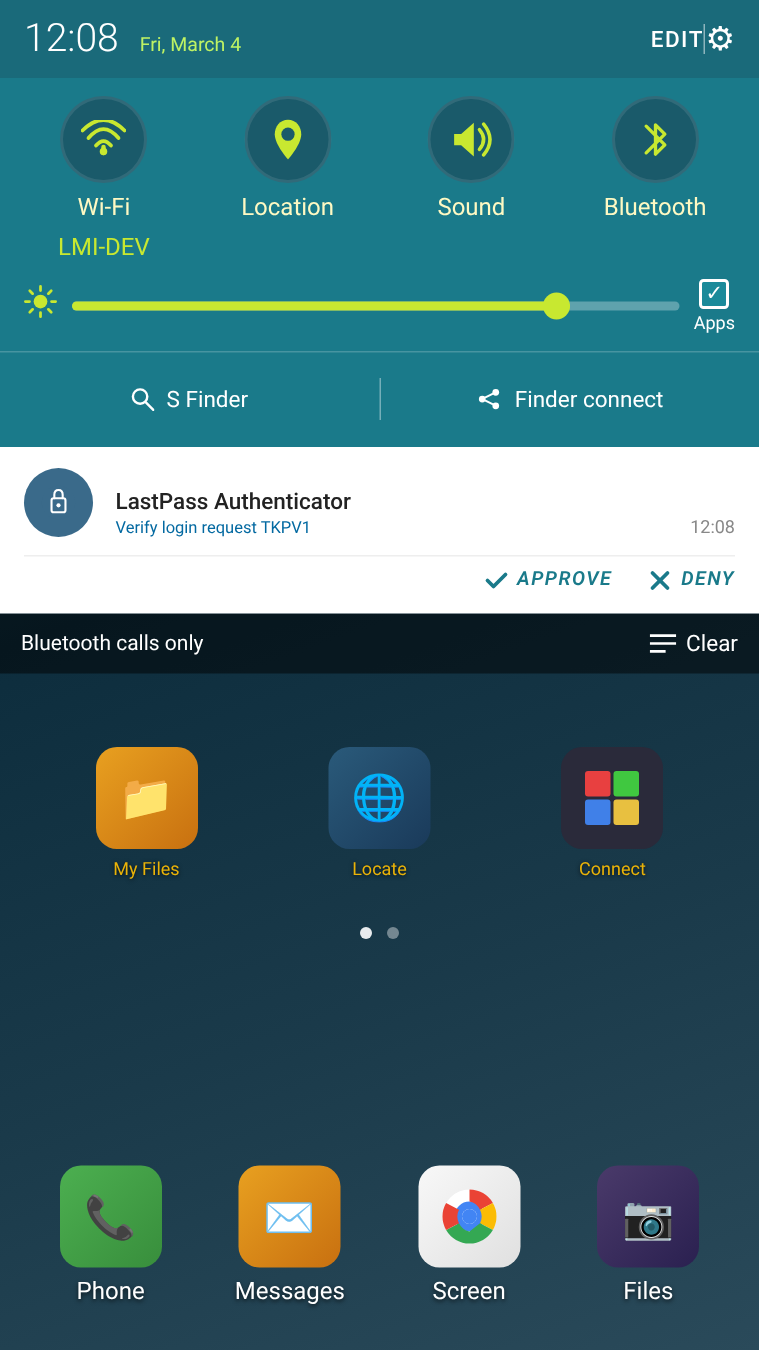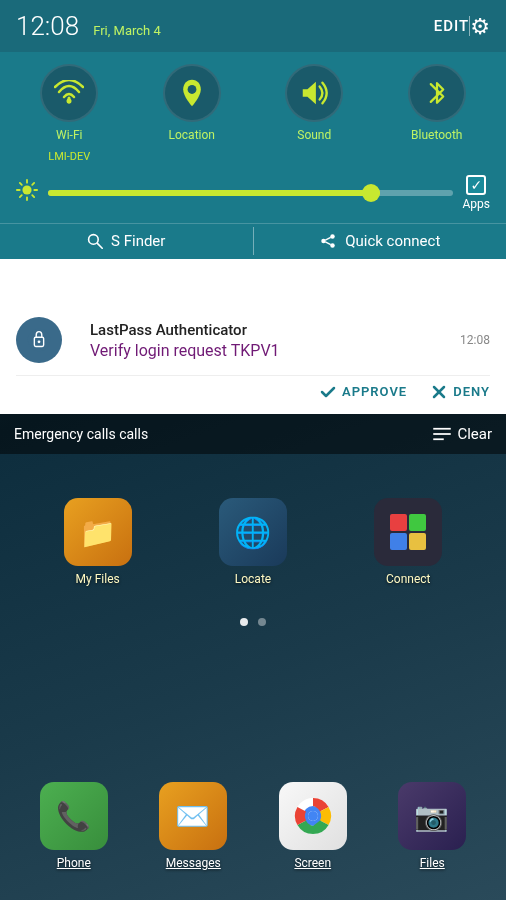--- a/index.html
+++ b/index.html
@@ -92,27 +92,27 @@
       justify-content: center;
       font-size: 26px;
       color: #c8e830;
       border: 2px solid rgba(255,255,255,0.1);
     }
     .quick-icon-circle.active {
       background: #1a5a6a;
       color: #c8e830;
     }
     .quick-icon-label {
-      font-size: 12px;
-      color: #bef264;
+      font-size: 16px;
+      color: #fef9c3;
       text-align: center;
       line-height: 1.3;
     }
     .quick-icon-sublabel {
-      font-size: 11px;
+      font-size: 16px;
       color: #c8e830;
       text-align: center;
     }
 
     
     .brightness-row {
       display: flex;
       align-items: center;
       gap: 10px;
       padding: 4px 8px;
@@ -167,21 +167,21 @@
     }
 
     
     .finder-row {
       position: relative;
       z-index: 10;
       background: #1a7a8a;
       border-top: 1px solid rgba(255,255,255,0.2);
       display: flex;
       align-items: center;
-      height: 36px;
+      height: 64px;
     }
     .finder-btn {
       flex: 1;
       display: flex;
       align-items: center;
       justify-content: center;
       gap: 8px;
       cursor: pointer;
       height: 100%;
       color: white;
@@ -197,23 +197,22 @@
     .notification-card {
       position: relative;
       z-index: 10;
       background: white;
       margin: 0;
       border-radius: 0;
       padding: 14px 16px;
     }
     .notif-header {
       display: flex;
-      align-items: center;
-      gap: 28px;
-      margin-top: 44px;
+      align-items: flex-end;
+      gap: 15px;
     }
     .notif-icon {
       width: 46px;
       height: 46px;
       border-radius: 50%;
       background: #3a6a8a;
       display: flex;
       align-items: center;
       justify-content: center;
       color: white;
@@ -222,22 +221,22 @@
     }
     .notif-content {
       flex: 1;
     }
     .notif-title {
       font-size: 15px;
       font-weight: 500;
       color: #222;
     }
     .notif-body {
-      font-size: 16px;
-      color: #701a75;
+      font-size: 11px;
+      color: #0369a1;
       margin-top: 2px;
     }
     .notif-time {
       font-size: 12px;
       color: #888;
     }
     .notif-actions {
       display: flex;
       justify-content: flex-end;
       gap: 24px;
@@ -248,20 +247,21 @@
     .notif-action-btn {
       display: flex;
       align-items: center;
       gap: 6px;
       cursor: pointer;
       font-size: 13px;
       font-weight: 600;
       letter-spacing: 1px;
       color: #1a7a8a;
       text-transform: uppercase;
+      font-style: italic;
     }
 
     
     .emergency-bar {
       position: relative;
       z-index: 9;
       background: rgba(0,0,0,0.5);
       height: 40px;
       display: flex;
       align-items: center;
@@ -310,21 +310,21 @@
       height: 68px;
       border-radius: 14px;
       display: flex;
       align-items: center;
       justify-content: center;
       font-size: 30px;
       overflow: hidden;
     }
     .home-icon-label {
       font-size: 12px;
-      color: #fef9c3;
+      color: #eab308;
       text-align: center;
       text-shadow: 0 1px 3px rgba(0,0,0,0.7);
     }
 
     
     .page-dots {
       position: absolute;
       top: 618px;
       left: 0; right: 0;
       display: flex;
@@ -361,25 +361,24 @@
       width: 68px;
       height: 68px;
       border-radius: 14px;
       display: flex;
       align-items: center;
       justify-content: center;
       font-size: 28px;
       overflow: hidden;
     }
     .dock-icon-label {
-      font-size: 12px;
+      font-size: 16px;
       color: white;
       text-align: center;
       text-shadow: 0 1px 3px rgba(0,0,0,0.7);
-      text-decoration: underline;
     }
 
     
     .myfiles-bg { background: linear-gradient(135deg, #e8a020, #c87010); }
     
     .locate-bg { background: linear-gradient(135deg, #2a5a7a, #1a3a5a); }
 
     
     .phone-bg { background: linear-gradient(135deg, #4CAF50, #388E3C); }
     .messages-bg { background: linear-gradient(135deg, #e8a020, #c87010); }
@@ -562,21 +561,21 @@
     </div>
     <div class="finder-divider"></div>
     <div class="finder-btn">
       <svg width="18" height="18" viewBox="0 0 20 20" fill="white">
         <circle cx="5" cy="10" r="2.5" fill="white"></circle>
         <circle cx="15" cy="5" r="2.5" fill="white"></circle>
         <circle cx="15" cy="15" r="2.5" fill="white"></circle>
         <line x1="7" y1="9" x2="13" y2="6" stroke="white" stroke-width="1.5"></line>
         <line x1="7" y1="11" x2="13" y2="14" stroke="white" stroke-width="1.5"></line>
       </svg>
-      <span>Quick connect</span>
+      <span>Finder connect</span>
     </div>
   </div>
 
   <div class="notification-card">
     <div class="notif-header">
       <div class="notif-icon">
         <svg width="26" height="26" viewBox="0 0 28 28" fill="none">
           <circle cx="14" cy="14" r="12" fill="#3a6a8a"></circle>
           <rect x="9" y="11" width="10" height="10" rx="1.5" stroke="white" stroke-width="1.5" fill="none"></rect>
           <circle cx="14" cy="16" r="1.5" fill="white"></circle>
@@ -600,21 +599,21 @@
         <svg width="16" height="16" viewBox="0 0 16 16" fill="none">
           <line x1="3" y1="3" x2="13" y2="13" stroke="#1a7a8a" stroke-width="2.5" stroke-linecap="round"></line>
           <line x1="13" y1="3" x2="3" y2="13" stroke="#1a7a8a" stroke-width="2.5" stroke-linecap="round"></line>
         </svg>
         <span>DENY</span>
       </div>
     </div>
   </div>
 
   <div class="emergency-bar">
-    <span class="emergency-text">Emergency calls calls</span>
+    <span class="emergency-text">Bluetooth calls only</span>
     <div class="clear-btn">
       <svg width="18" height="14" viewBox="0 0 20 16" fill="none">
         <line x1="0" y1="2" x2="20" y2="2" stroke="white" stroke-width="2"></line>
         <line x1="0" y1="8" x2="20" y2="8" stroke="white" stroke-width="2"></line>
         <line x1="0" y1="14" x2="12" y2="14" stroke="white" stroke-width="2"></line>
       </svg>
       <span>Clear</span>
     </div>
   </div>
 

